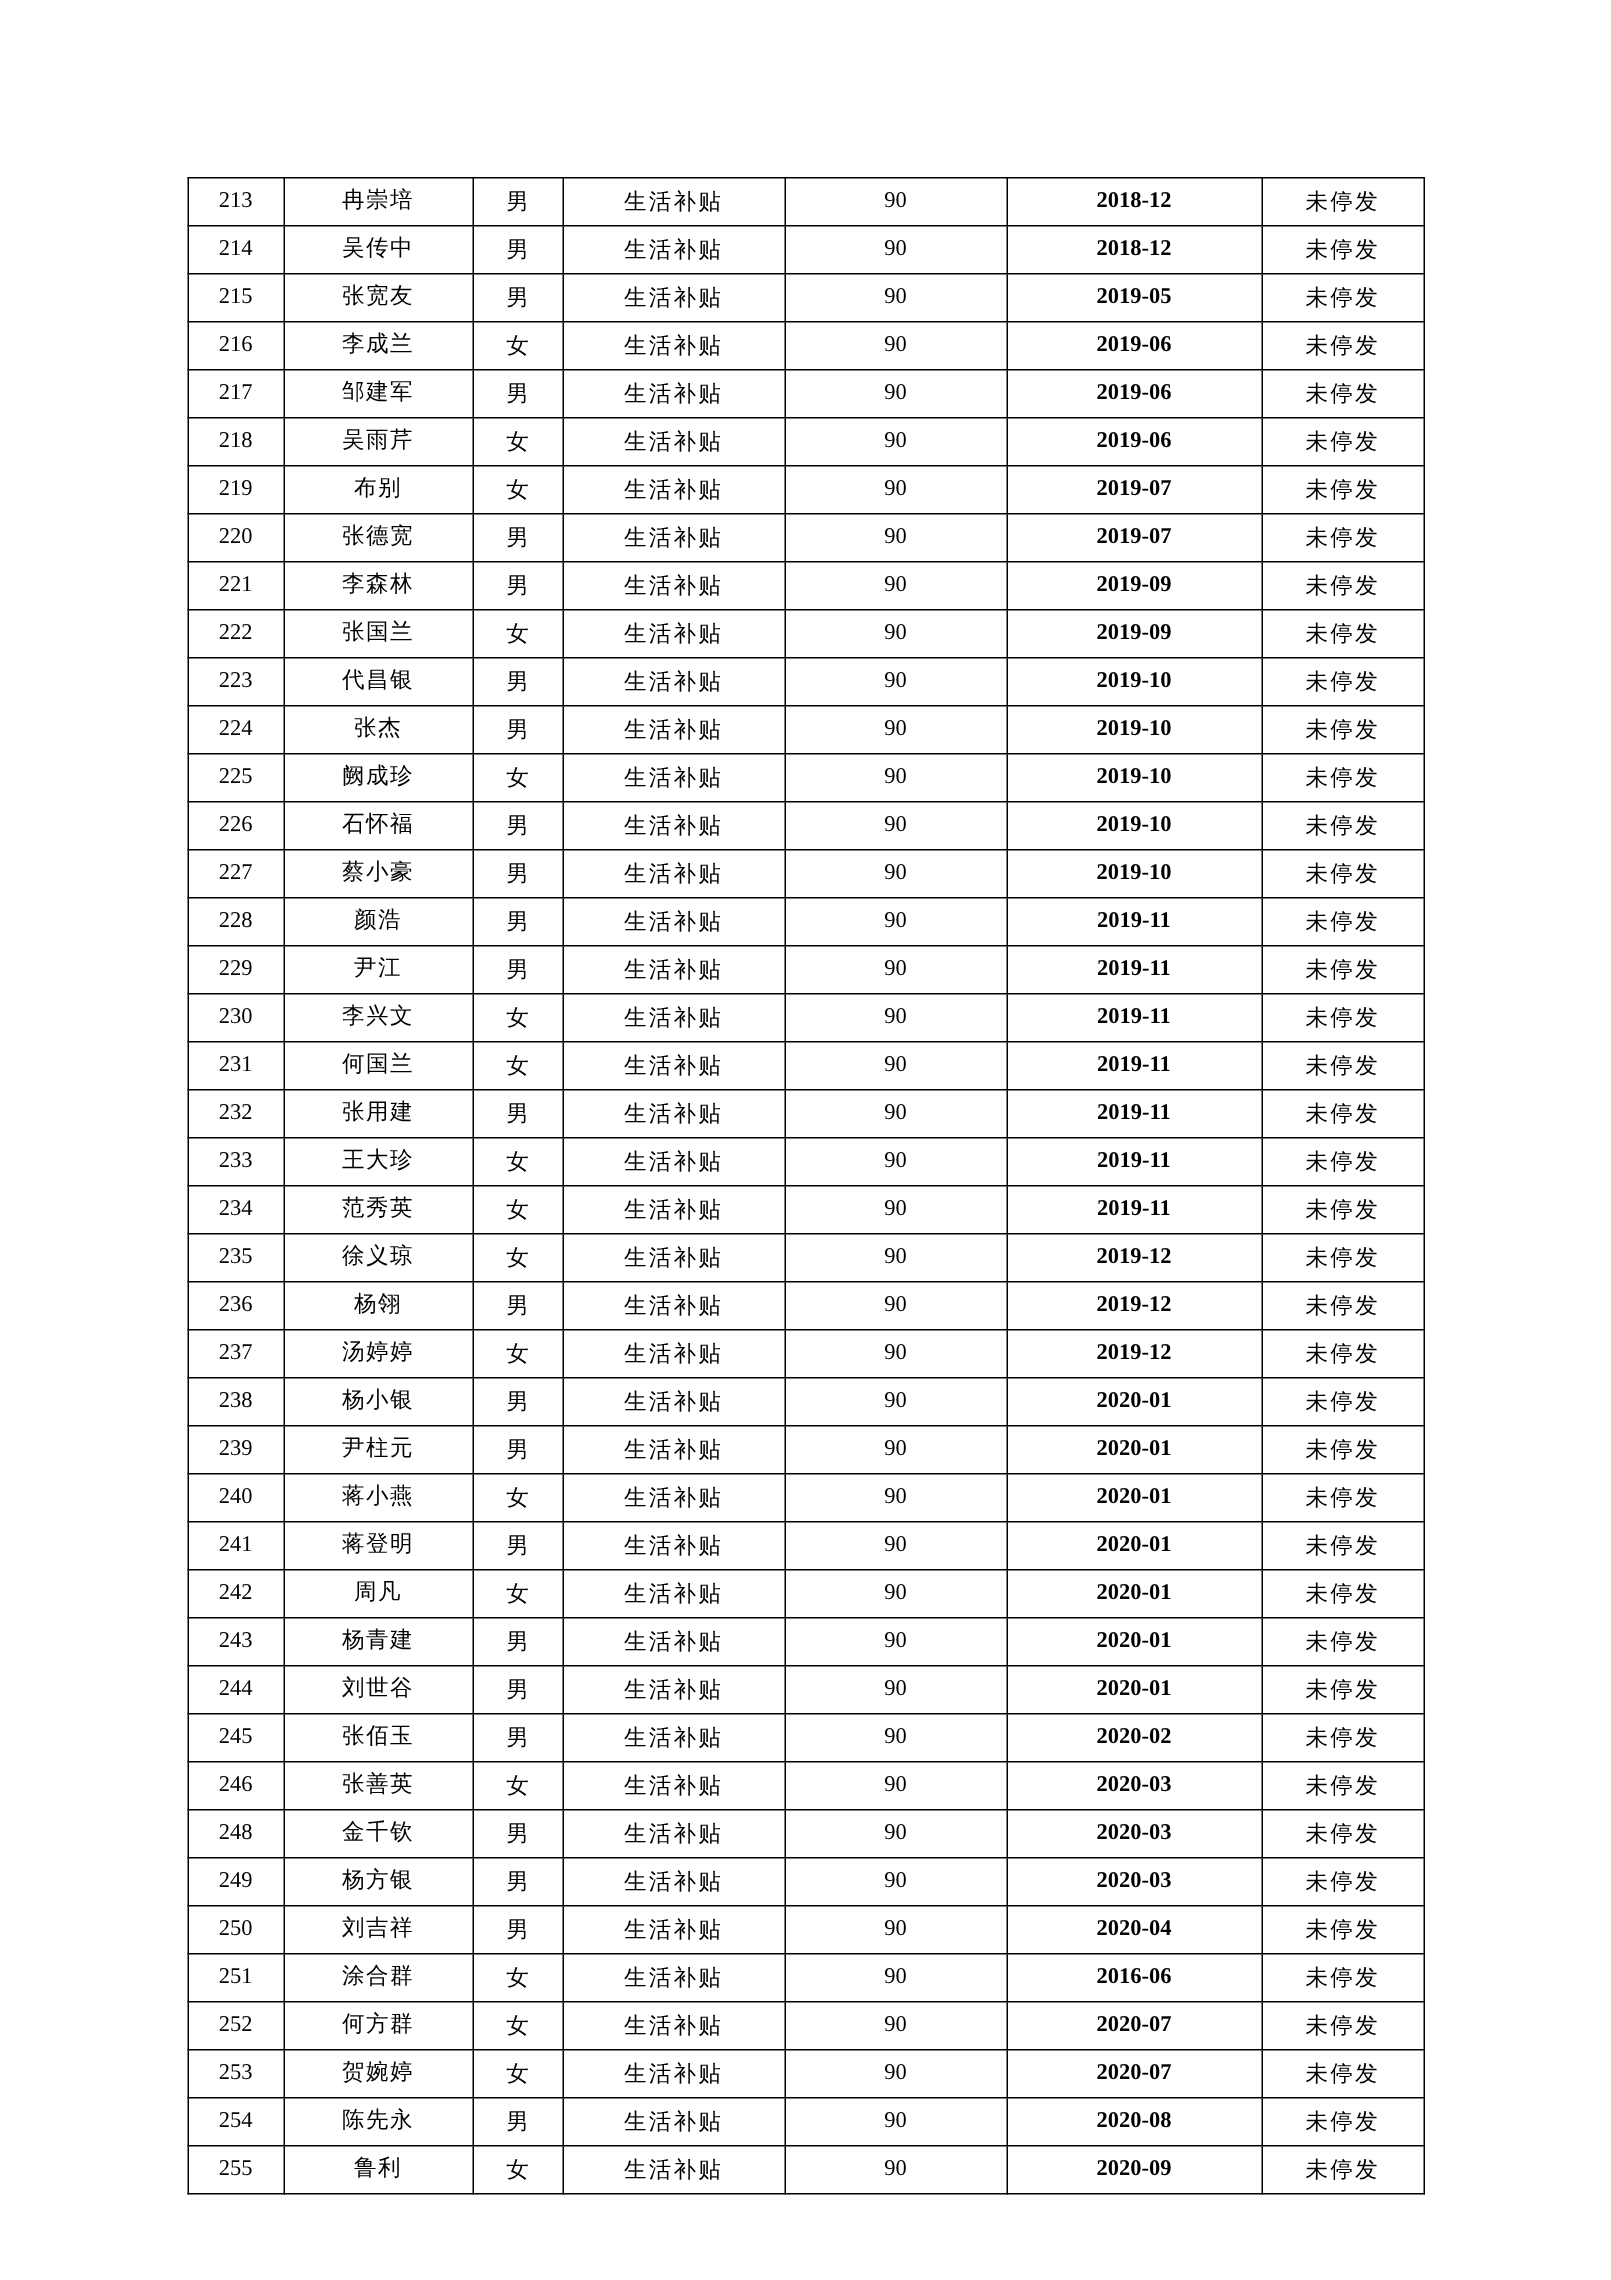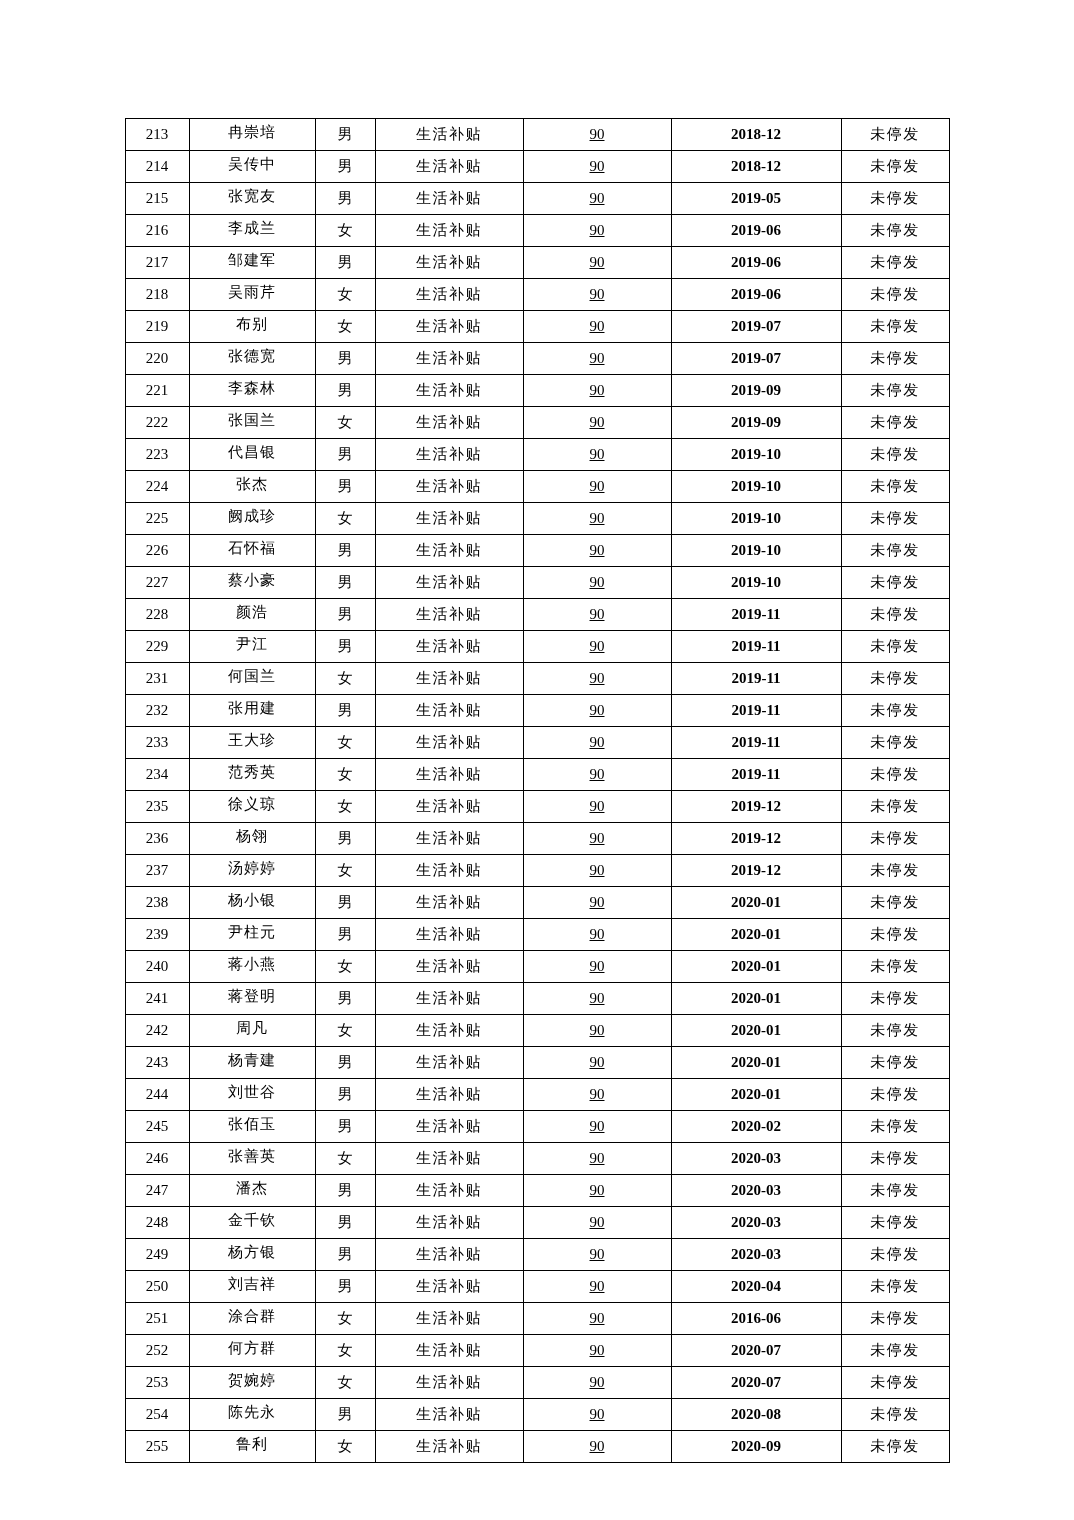--- a/index.html
+++ b/index.html
@@ -45,35 +45,34 @@
   col.c-date  { width: 170px; }
   col.c-status{ width: 108px; }
 
   td.cell-index {
     font-size: 15px;
     font-family: "Liberation Serif", "DejaVu Serif", serif;
   }
   td.cell-name {
     font-size: 19px;
     letter-spacing: 1px;
-    font-family: Liberation Mono, monospace;
+    font-family: Liberation Sans, sans-serif;
     margin-left: 32px;
   }
   td.cell-sex {
     font-size: 19px;
     font-family: "DejaVu Serif", "Liberation Serif", serif;
   }
   td.cell-type {
     font-size: 14px;
     letter-spacing: 1.5px;
     font-family: "DejaVu Serif", "Liberation Serif", serif;
   }
   td.cell-amount {
     font-size: 15px;
-    text-decoration: underline;
   }
   td.cell-date {
     font-size: 16px;
     font-weight: bold;
     font-family: Liberation Serif, serif;
   }
   td.cell-status {
     font-size: 14px;
     letter-spacing: 1.5px;
     font-family: "DejaVu Serif", "Liberation Serif", serif;
@@ -241,20 +240,29 @@
         <tr>
           <td class="cell-index">229</td>
           <td class="cell-name">尹江</td>
           <td class="cell-sex">男</td>
           <td class="cell-type">生活补贴</td>
           <td class="cell-amount">90</td>
           <td class="cell-date">2019-11</td>
           <td class="cell-status">未停发</td>
         </tr>
         <tr>
+          <td class="cell-index">230</td>
+          <td class="cell-name">李兴文</td>
+          <td class="cell-sex">女</td>
+          <td class="cell-type">生活补贴</td>
+          <td class="cell-amount">90</td>
+          <td class="cell-date">2019-11</td>
+          <td class="cell-status">未停发</td>
+        </tr>
+        <tr>
           <td class="cell-index">231</td>
           <td class="cell-name">何国兰</td>
           <td class="cell-sex">女</td>
           <td class="cell-type">生活补贴</td>
           <td class="cell-amount">90</td>
           <td class="cell-date">2019-11</td>
           <td class="cell-status">未停发</td>
         </tr>
         <tr>
           <td class="cell-index">232</td>
@@ -379,29 +387,20 @@
           <td class="cell-sex">男</td>
           <td class="cell-type">生活补贴</td>
           <td class="cell-amount">90</td>
           <td class="cell-date">2020-02</td>
           <td class="cell-status">未停发</td>
         </tr>
         <tr>
           <td class="cell-index">246</td>
           <td class="cell-name">张善英</td>
           <td class="cell-sex">女</td>
-          <td class="cell-type">生活补贴</td>
-          <td class="cell-amount">90</td>
-          <td class="cell-date">2020-03</td>
-          <td class="cell-status">未停发</td>
-        </tr>
-        <tr>
-          <td class="cell-index">247</td>
-          <td class="cell-name">潘杰</td>
-          <td class="cell-sex">男</td>
           <td class="cell-type">生活补贴</td>
           <td class="cell-amount">90</td>
           <td class="cell-date">2020-03</td>
           <td class="cell-status">未停发</td>
         </tr>
         <tr>
           <td class="cell-index">248</td>
           <td class="cell-name">金千钦</td>
           <td class="cell-sex">男</td>
           <td class="cell-type">生活补贴</td>

